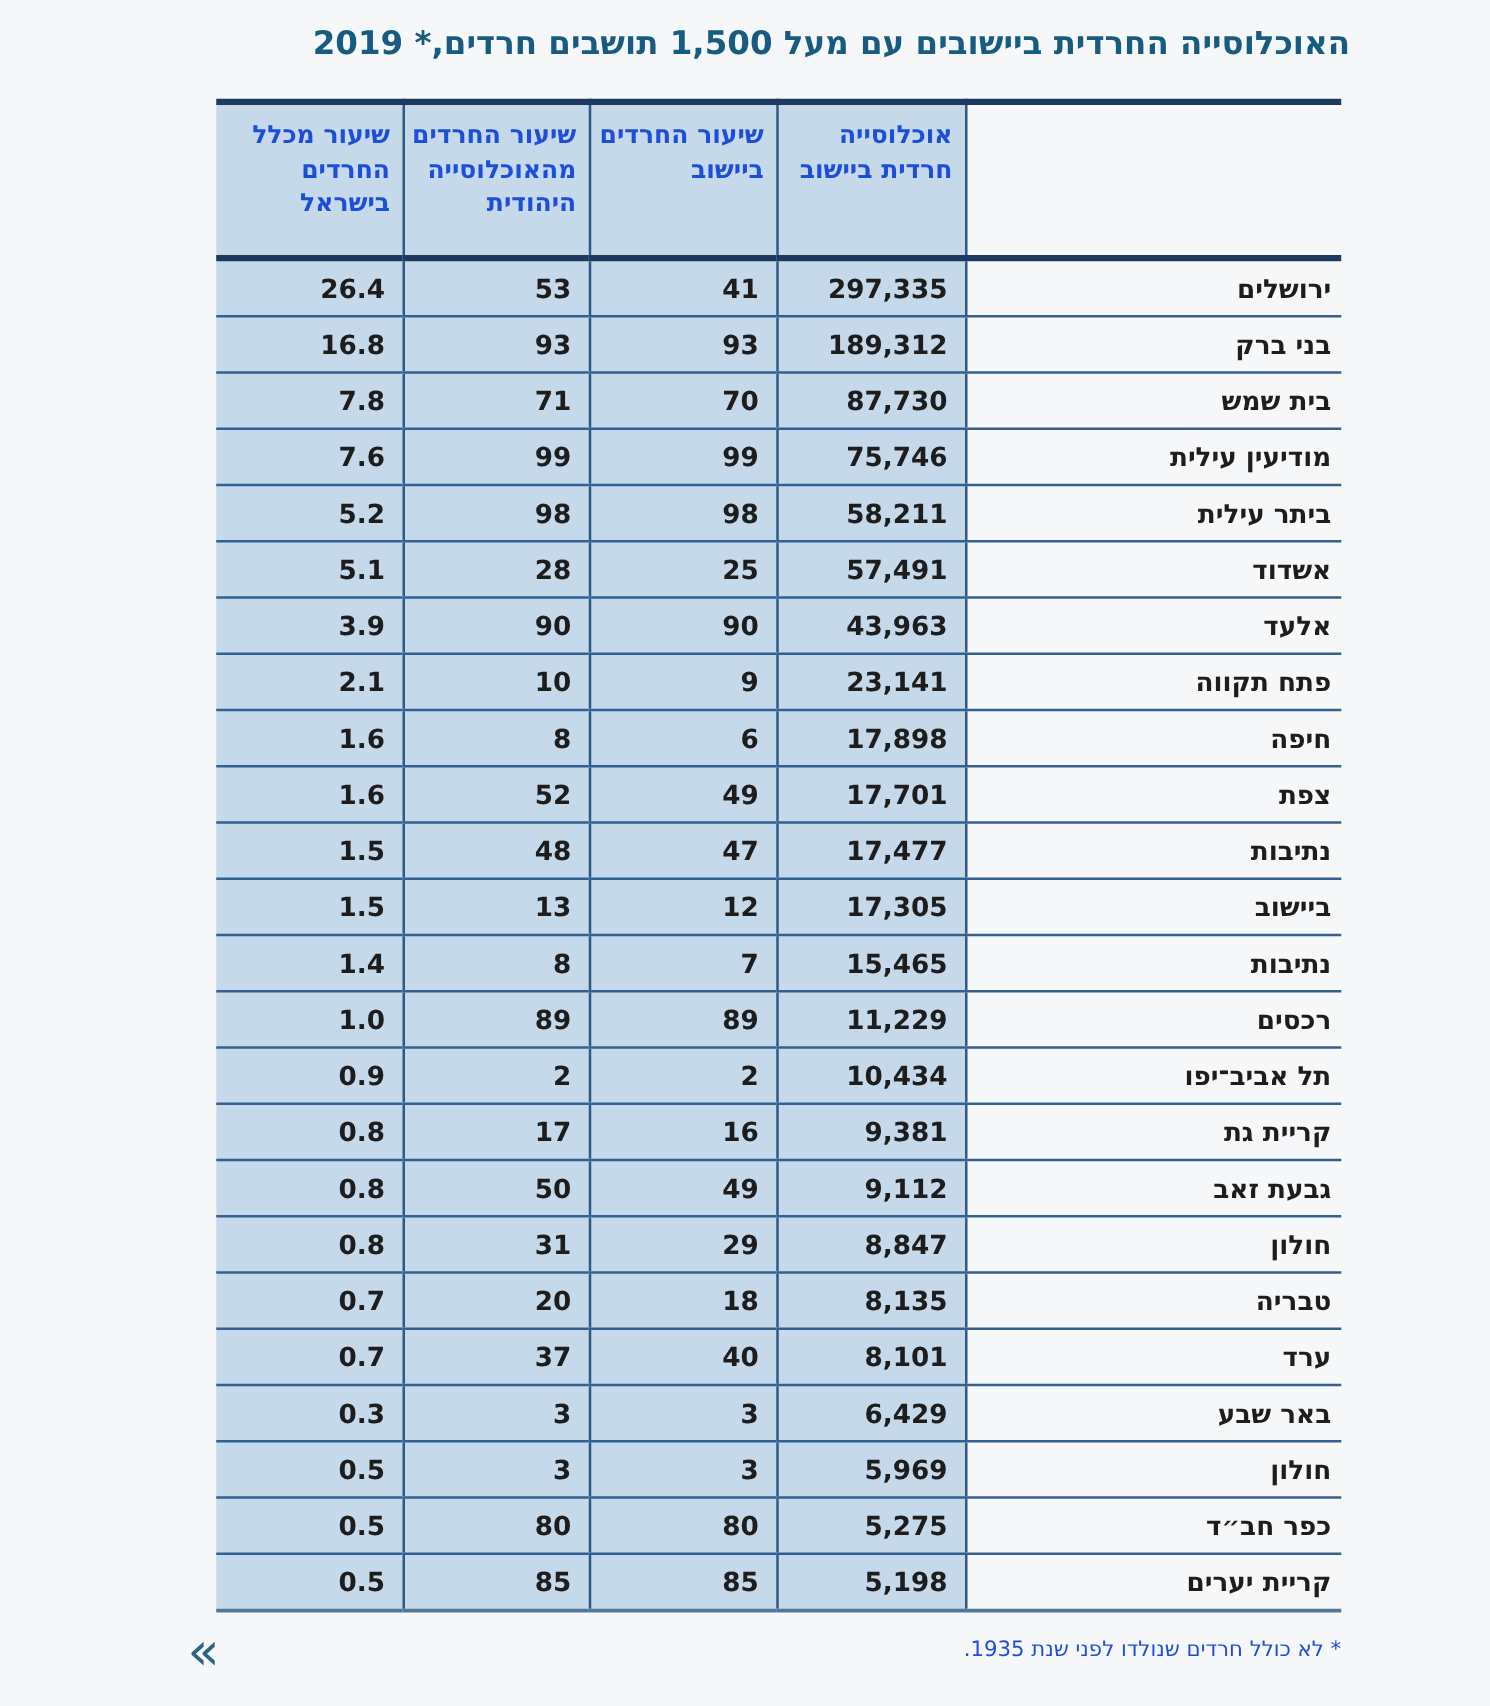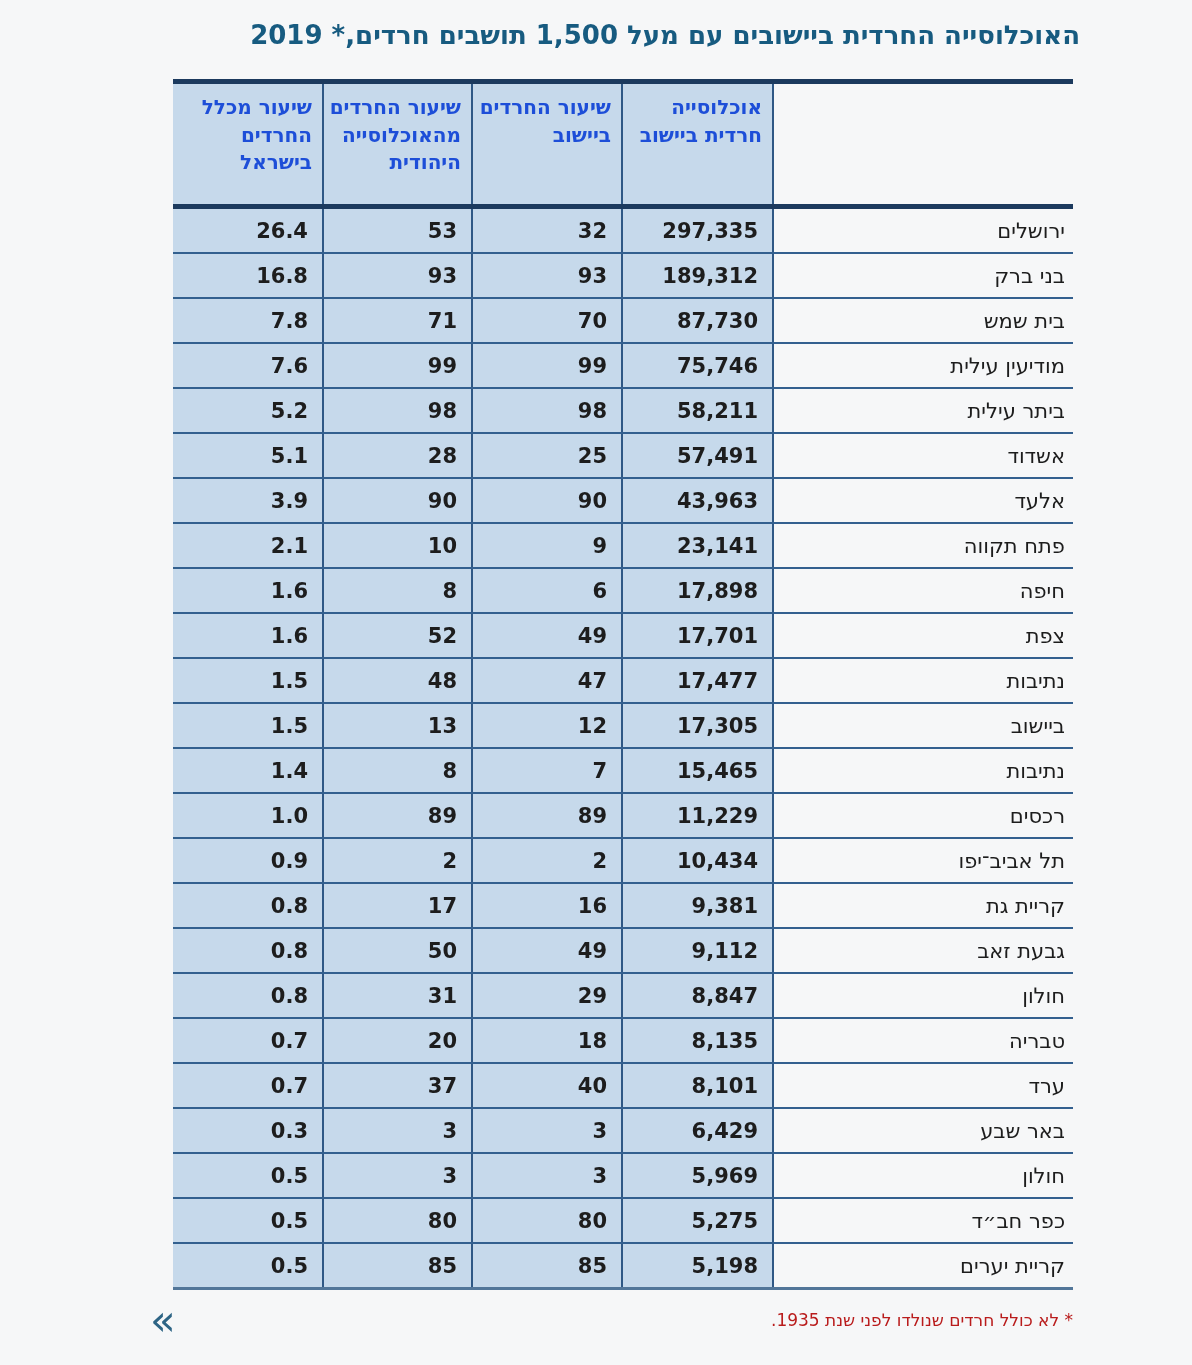--- a/index.html
+++ b/index.html
@@ -61,35 +61,35 @@
     padding: 0;
   }
   tbody td.num {
     background: #c6d9eb;
     font-weight: 700;
     padding-left: 4px;
     padding-right: 14px;
   }
   tbody td.city {
     background: transparent;
-    font-weight: 400;
+    font-weight: 700;
     padding-right: 8px;
   }
   tbody tr:last-child td {
     border-bottom: 3px solid #527699;
   }
   .footer {
     display: flex;
     justify-content: space-between;
     align-items: flex-start;
     margin: 12px 119px 0 150px;
   }
   .footnote {
     font-size: 17px;
-    color: #b91c1c;
+    color: #1d4ed8;
     padding-top: 8px;
   }
   .chevron {
     direction: ltr;
     unicode-bidi: isolate;
     font-size: 42px;
     line-height: 0.9;
     color: #2d6485;
     cursor: pointer;
     user-select: none;
@@ -116,21 +116,21 @@
         <th>אוכלוסייה חרדית ביישוב</th>
         <th>שיעור החרדים ביישוב</th>
         <th>שיעור החרדים מהאוכלוסייה היהודית</th>
         <th>שיעור מכלל החרדים בישראל</th>
       </tr>
     </thead>
     <tbody id="table-body">
         <tr>
     <td class="city">ירושלים</td>
     <td class="num">297,335</td>
-    <td class="num">32</td>
+    <td class="num">41</td>
     <td class="num">53</td>
     <td class="num">26.4</td>
   </tr>
         <tr>
     <td class="city">בני ברק</td>
     <td class="num">189,312</td>
     <td class="num">93</td>
     <td class="num">93</td>
     <td class="num">16.8</td>
   </tr>

